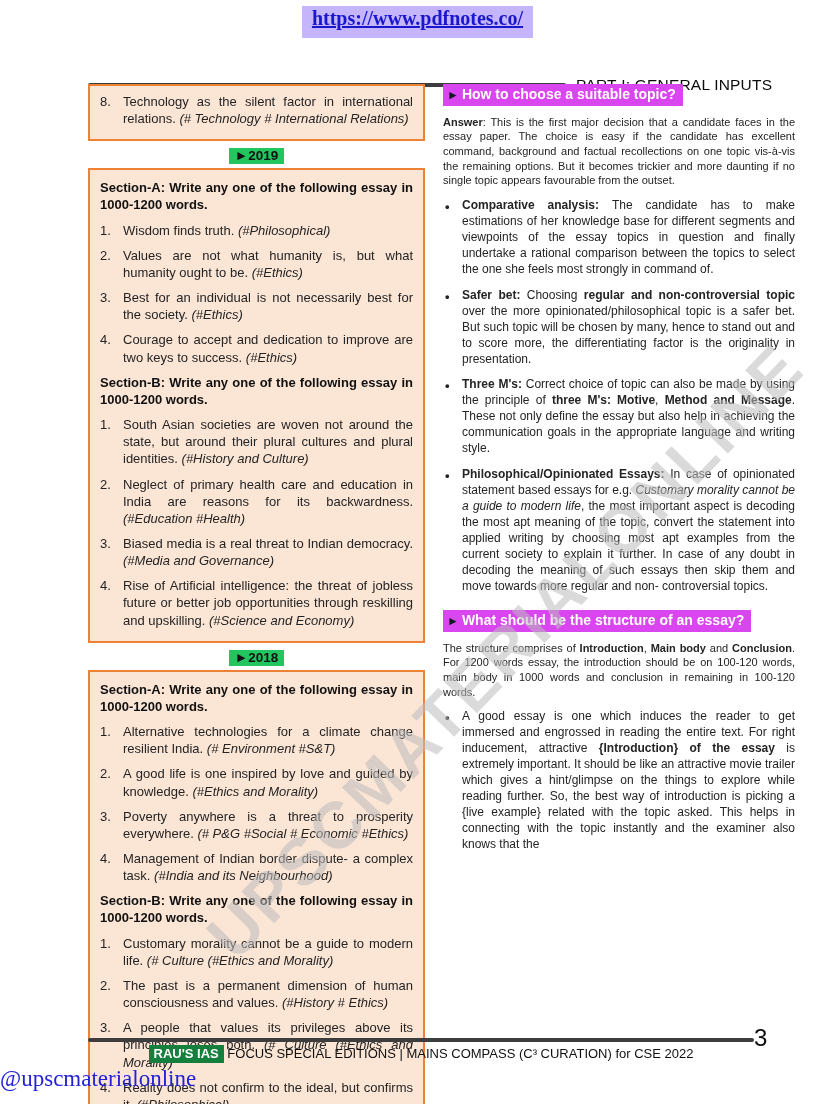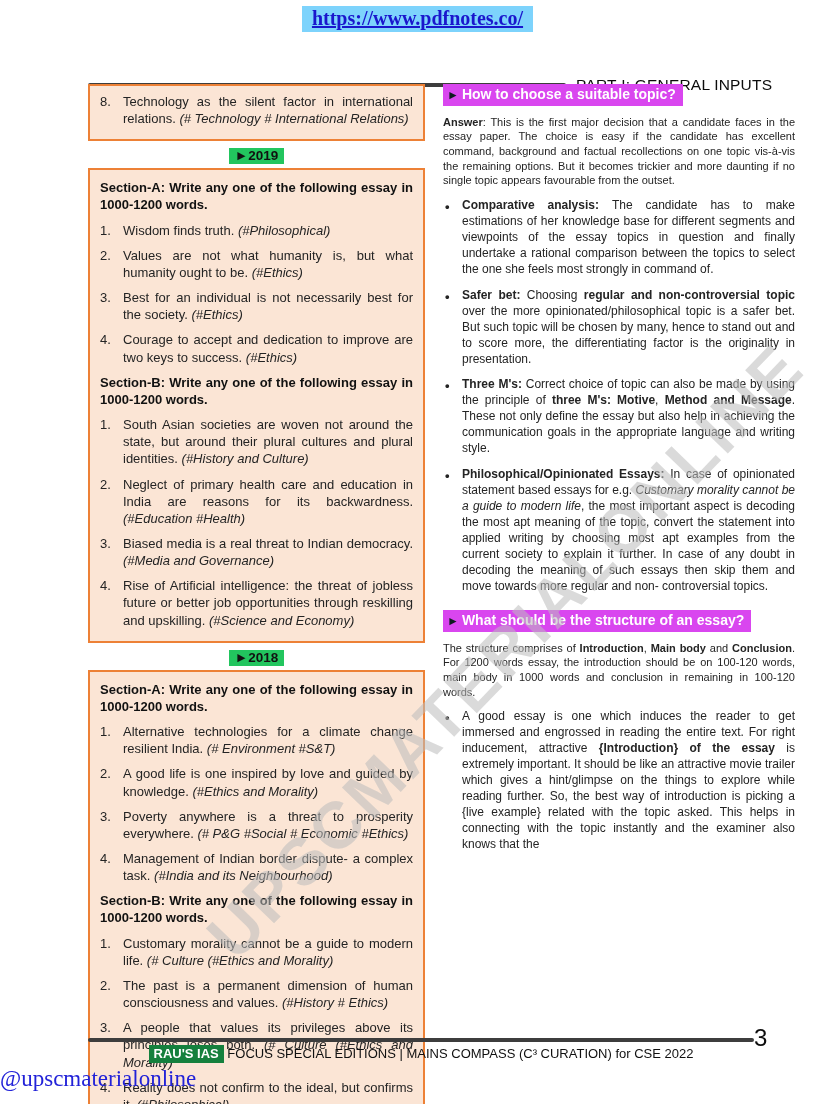--- a/index.html
+++ b/index.html
@@ -1,21 +1,21 @@
 <!DOCTYPE html>
 <html><head>
 <meta charset="utf-8">
 <style>
   html,body{margin:0;padding:0;background:#ffffff;}
   .page{position:relative;width:835px;height:1104px;background:#ffffff;overflow:hidden;
         font-family:"Liberation Sans",sans-serif;color:#242424;}
   
   .banner{position:absolute;top:6px;left:0;right:0;text-align:center;}
-  .banner a{display:inline-block;background:#7dd3fc;color:#1a16cd;text-decoration:underline;
-            font-family:"Liberation Serif",serif;font-weight:700;font-size:20px;padding:1px 10px 2px;}
+  .banner a{display:inline-block;background:#c4b5fd;color:#1a16cd;text-decoration:underline;
+            font-family:"Liberation Serif",serif;font-weight:700;font-size:20px;padding:1px 10px 8px;}
   
   .hdr{position:absolute;top:56px;left:88px;width:707px;display:flex;align-items:center;margin-top:20px;}
   .hdr .rule{width:478px;height:4px;background:#3d3d3d;border-radius:2px;}
   .hdr .title{margin-left:10px;font-size:15.5px;font-weight:500;color:#0c0c0c;white-space:nowrap;letter-spacing:.2px;}
   
   .content{position:absolute;top:84px;left:88px;width:707px;display:flex;gap:18px;align-items:flex-start;}
   .colL{width:337px;flex:none;}
   .colR{width:352px;flex:none;}
   
   .box{background:#fbe5d5;border:2px solid #ed8136;padding:7px 10px 4px;box-sizing:border-box;}

